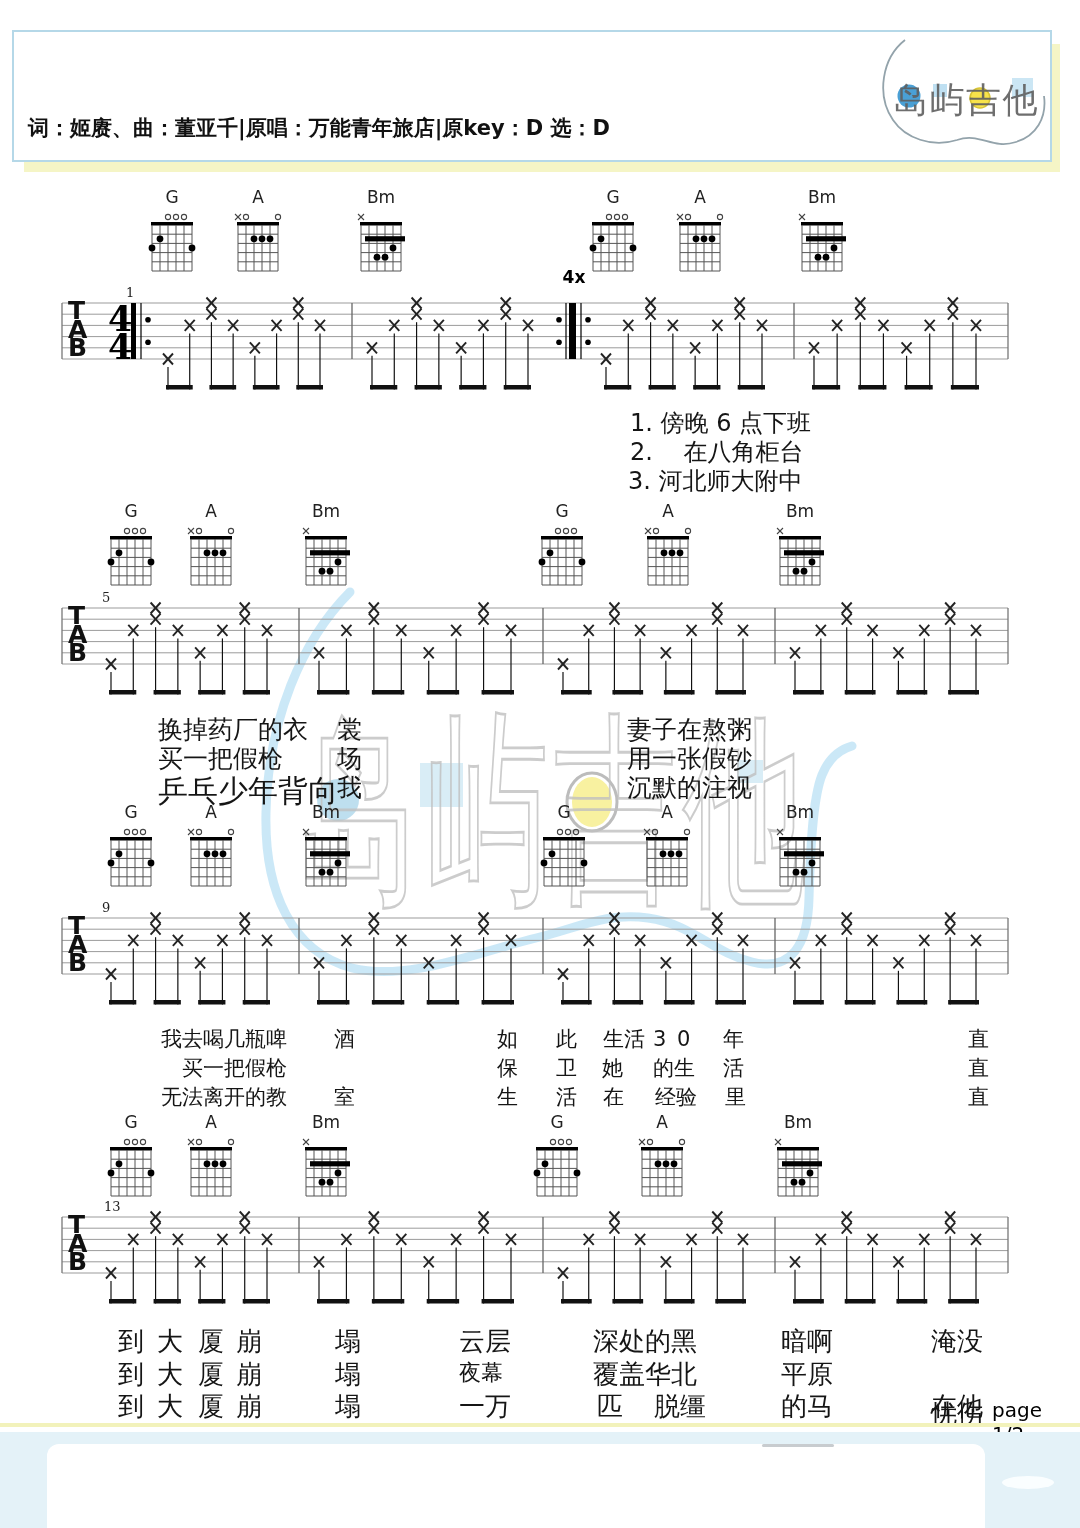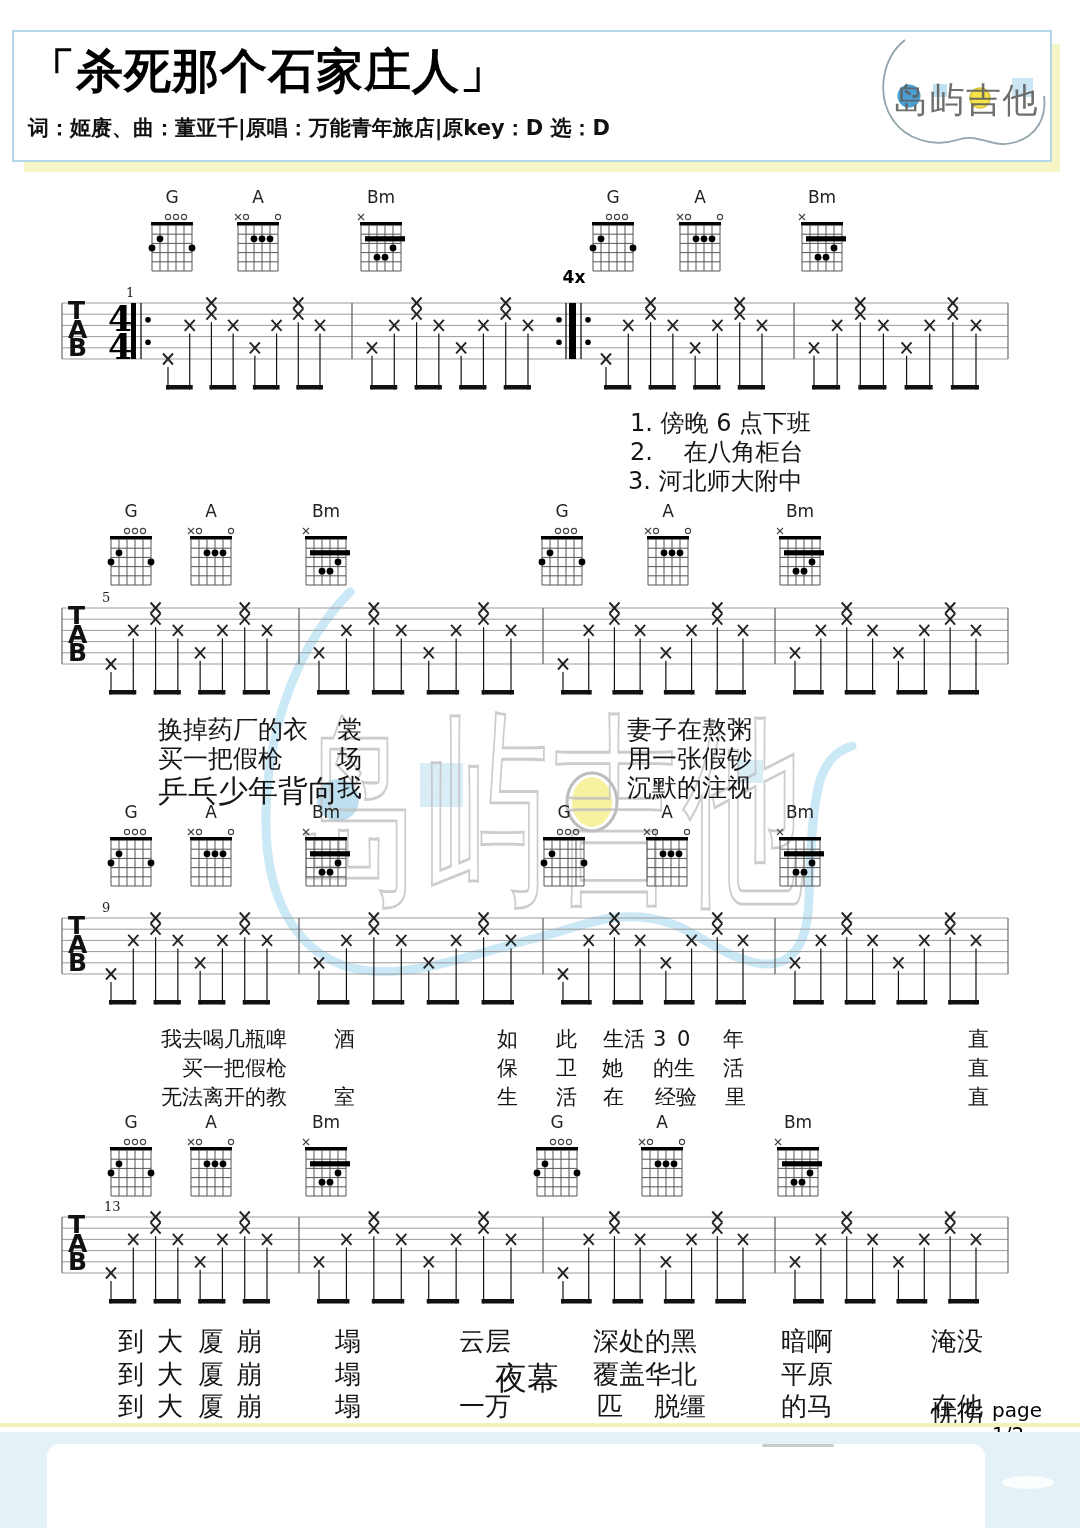--- a/index.html
+++ b/index.html
@@ -1202,38 +1202,37 @@
       <div class="lyric-seg" style="left: 335px; top: 1327px; font-size: 26px;">塌</div>
       <div class="lyric-seg" style="left: 459px; top: 1327px; font-size: 26px; font-family: Liberation Serif, serif;">云层</div>
       <div class="lyric-seg" style="left: 593px; top: 1327px; font-size: 26px; font-family: Liberation Serif, serif;">深处的黑</div>
       <div class="lyric-seg" style="left: 781px; top: 1327px; font-size: 26px;">暗啊</div>
       <div class="lyric-seg" style="left: 931px; top: 1327px; font-size: 26px;">淹没</div>
       <div class="lyric-seg" style="left: 118px; top: 1360px; font-size: 26px;">到</div>
       <div class="lyric-seg" style="left: 157px; top: 1360px; font-size: 26px;">大</div>
       <div class="lyric-seg" style="left: 198px; top: 1360px; font-size: 26px;">厦</div>
       <div class="lyric-seg" style="left: 236px; top: 1360px; font-size: 26px;">崩</div>
       <div class="lyric-seg" style="left: 335px; top: 1360px; font-size: 26px;">塌</div>
-      <div class="lyric-seg" style="left: 459px; top: 1360px; font-size: 32px; margin-left: 36px;">夜幕</div>
+      <div class="lyric-seg" style="left: 459px; top: 1360px; font-size: 22px;">夜幕</div>
       <div class="lyric-seg" style="left: 593px; top: 1360px; font-size: 26px; text-align: center;">覆盖华北</div>
       <div class="lyric-seg" style="left: 781px; top: 1360px; font-size: 26px;">平原</div>
       <div class="lyric-seg" style="left: 931px; top: 1360px; font-size: 26px; margin-top: 40px;">忧伤</div>
       <div class="lyric-seg" style="left: 118px; top: 1392px; font-size: 26px;">到</div>
       <div class="lyric-seg" style="left: 157px; top: 1392px; font-size: 26px;">大</div>
       <div class="lyric-seg" style="left: 198px; top: 1392px; font-size: 26px;">厦</div>
       <div class="lyric-seg" style="left: 236px; top: 1392px; font-size: 26px;">崩</div>
       <div class="lyric-seg" style="left: 335px; top: 1392px; font-size: 26px;">塌</div>
       <div class="lyric-seg" style="left: 459px; top: 1392px; font-size: 26px;">一万</div>
       <div class="lyric-seg" style="left: 597px; top: 1392px; font-size: 26px;">匹</div>
       <div class="lyric-seg" style="left: 654px; top: 1392px; font-size: 26px;">脱缰</div>
       <div class="lyric-seg" style="left: 781px; top: 1392px; font-size: 26px;">的马</div>
       <div class="lyric-seg" style="left: 931px; top: 1392px; font-size: 26px;">在他</div>
     </div>
 
   <div class="header-box">
-    <div class="title">「杀死那个石家庄人」</div>
     <div class="subtitle">词：姬赓、曲：董亚千|原唱：万能青年旅店|原key：D 选：D</div>
   </div>
   <svg class="logo-svg" viewBox="875 25 185 135">
     <path d="M905,40 C882,58 876,95 893,120 C905,138 932,148 957,140 C980,132 992,150 1016,142 C1036,136 1047,118 1044,96" fill="none" stroke="#93a3ab" stroke-width="1.8"></path>
     <circle cx="909" cy="96" r="11.5" fill="#4aa0d5"></circle>
     <rect x="933" y="84" width="14" height="13" fill="#bfe0f2"></rect>
     <circle cx="980" cy="98" r="10" fill="#f8e34a" stroke="#d8c433" stroke-width="1.5"></circle>
     <rect x="1012" y="78" width="21" height="19" fill="#c5e3f3" opacity="0.9"></rect>
     <text x="893" y="112" font-size="35" letter-spacing="1.5" fill="#5f5f5f" opacity="0.9" font-family="DejaVu Sans, sans-serif">岛屿吉他</text>
   </svg>

